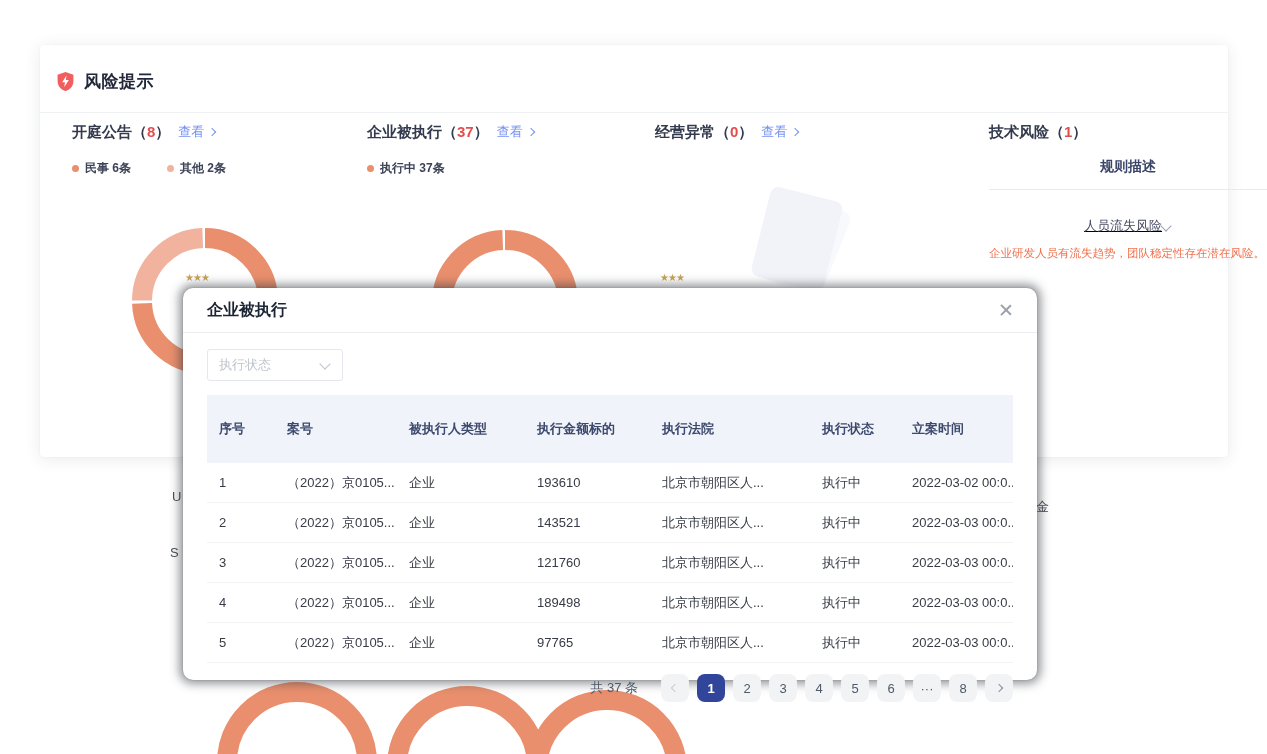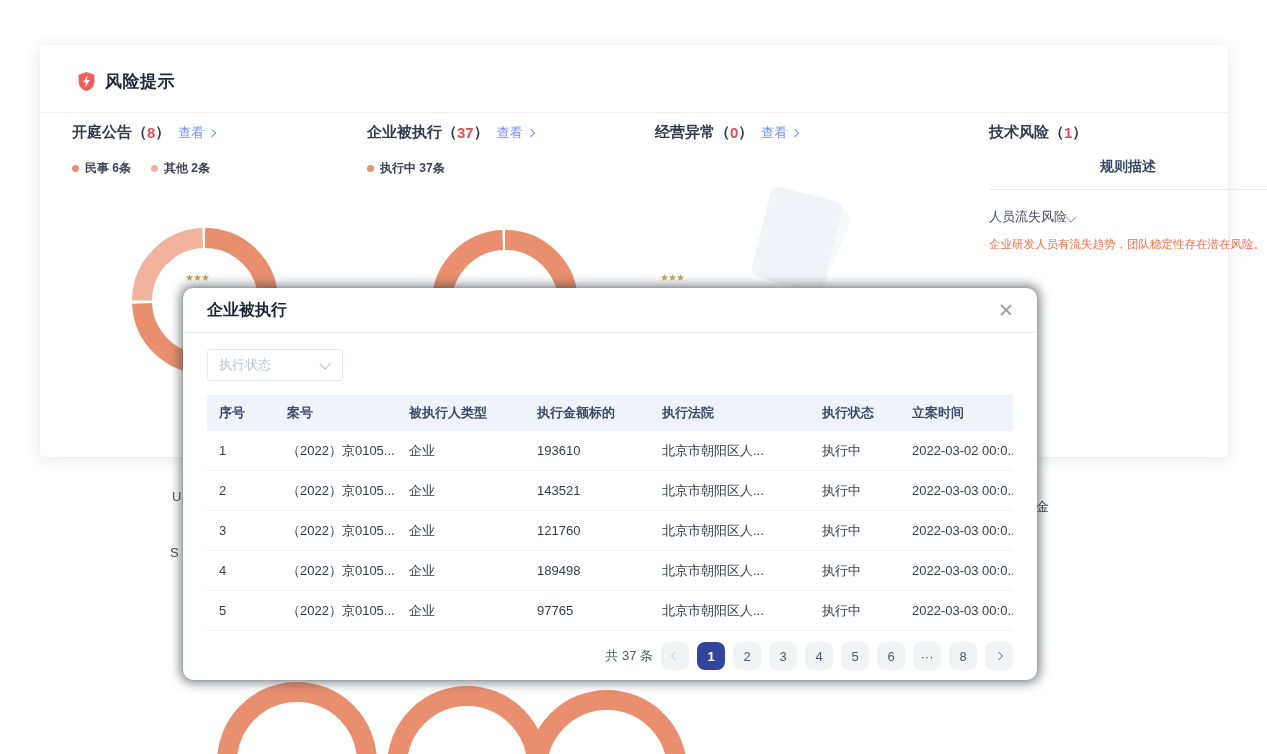--- a/index.html
+++ b/index.html
@@ -5,49 +5,49 @@
   html,body{margin:0;padding:0;background:#fff;}
   body{width:1267px;height:754px;overflow:hidden;
        font-family:"Liberation Sans","DejaVu Sans",sans-serif;
        -webkit-font-smoothing:antialiased;}
   .page{position:relative;width:1267px;height:754px;background:#fff;overflow:hidden;}
 
   
   .risk-card{position:absolute;left:40px;top:45px;width:1188px;height:412px;
     background:#fff;border-radius:4px;z-index:1;
     box-shadow:0 2px 16px rgba(36,46,66,.10),0 0 2px rgba(36,46,66,.06);}
-  .card-header{position:absolute;left:37px;top:25px;display:flex;align-items:center;gap:9px;}
+  .card-header{position:absolute;left:16px;top:25px;display:flex;align-items:center;gap:9px;}
   .card-title{font-size:17px;font-weight:bold;color:#22283a;letter-spacing:.5px;}
   .card-divider{position:absolute;left:0;top:67px;width:100%;border-top:1px solid #f0f1f3;}
 
   .col{position:absolute;top:78px;}
   .col.c1{left:32px;width:290px;} .col.c2{left:327px;width:285px;}
   .col.c3{left:615px;width:290px;} .col.c4{left:949px;width:278px;}
 
-  .sec-head{display:flex;align-items:center;font-size:15px;font-weight:bold;color:#333a4d;}
+  .sec-head{display:flex;align-items:flex-start;font-size:15px;font-weight:bold;color:#333a4d;}
   .sec-head .count{color:#E34D4D;}
   .sec-head .paren{color:#333a4d;}
   .view{display:inline-flex;align-items:center;margin-left:8px;font-size:13px;font-weight:normal;
         color:#7691F2;cursor:pointer;text-decoration:none;}
   .chev-right{display:inline-block;width:5px;height:5px;border-top:1.5px solid currentColor;
         border-right:1.5px solid currentColor;transform:rotate(45deg);margin-left:5px;}
-  .legend{display:flex;gap:20px;margin-top:18px;}
+  .legend{display:flex;gap:36px;margin-top:18px;}
   .legend-item{display:flex;align-items:center;gap:6px;font-size:12px;font-weight:bold;color:#3d4356;}
   .legend-dot{width:7px;height:7px;border-radius:50%;}
 
   .donut{position:absolute;z-index:2;}
   .donut.d1{left:90px;top:181px;} .donut.d2{left:390px;top:183px;}
 
   .empty-doc{position:absolute;left:720px;top:148px;width:74px;height:92px;z-index:2;}
   .empty-doc .sheet{position:absolute;inset:0;border-radius:8px;background:#f1f3f8;transform:rotate(14deg);}
   .empty-doc .sheet2{position:absolute;inset:6px -4px -6px 10px;border-radius:8px;background:#f8f9fc;transform:rotate(22deg);}
 
   .rule-label{margin-top:16px;font-size:14px;font-weight:bold;color:#3A4668;text-align:center;}
   .col-divider{margin-top:13px;border-top:1px solid #e9eaef;}
-  .risk-row{margin-top:18px;display:flex;align-items:center;justify-content:flex-start;cursor:pointer;}
+  .risk-row{margin-top:27px;display:flex;align-items:center;justify-content:center;cursor:pointer;text-decoration:underline;}
   .risk-name{font-size:13px;color:#454b60;font-weight:500;}
   .chev-down{display:inline-block;width:7px;height:7px;border-left:1.5px solid #9aa3b5;
         border-bottom:1.5px solid #9aa3b5;transform:rotate(-45deg);margin-right:2px;}
   .risk-desc{margin-top:11px;font-size:11.5px;color:#F2704D;white-space:nowrap;}
 
   
   .honors{position:absolute;top:272px;z-index:3;display:flex;align-items:center;gap:7px;
         font-size:13px;color:#B9953F;white-space:nowrap;}
   .honors .stars{font-size:10px;letter-spacing:-1px;color:#C9A254;}
   .honors.h-left{left:185px;width:470px;overflow:hidden;}
@@ -71,27 +71,27 @@
      width:1.6px;height:14px;background:#9aa0ac;}
   .close-btn::before{transform:rotate(45deg);} .close-btn::after{transform:rotate(-45deg);}
 
   .modal-body{padding:16px 24px 0;}
   .select{width:136px;height:32px;box-sizing:border-box;border:1px solid #e4e7ed;border-radius:3px;
      display:flex;align-items:center;justify-content:space-between;padding:0 11px;cursor:pointer;}
   .select .ph{font-size:13px;color:#bfc4cc;}
   .select .chev-down{border-color:#c0c4cc;margin-top:-3px;}
 
   table{width:100%;border-collapse:collapse;margin-top:14px;table-layout:fixed;}
-  thead th{background:#f0f3f9;height:36px;text-align:left;padding:0 12px;
+  thead th{background:#f0f3f9;height:36px;text-align:left;padding:16px 12px;
      font-size:13px;font-weight:bold;color:#3d4a6e;}
   tbody td{height:39px;padding:0 12px;font-size:13px;color:#363b45;
      border-bottom:1px solid #f2f3f5;white-space:nowrap;overflow:hidden;}
 
   .pagination{display:flex;align-items:center;justify-content:flex-end;gap:8px;margin-top:11px;}
-  .pg-total{font-size:13px;color:#4e5969;margin-right:0;}
+  .pg-total{font-size:13px;color:#4e5969;margin-right:15px;}
   .pg-btn{min-width:28px;height:28px;border-radius:8px;background:#f2f3f5;color:#4e5969;
      font-size:13px;display:flex;align-items:center;justify-content:center;cursor:pointer;user-select:none;}
   .pg-btn.active{background:#31459B;color:#fff;font-weight:bold;}
   .pg-btn .chev-right{margin-left:0;border-color:#868e9c;}
   .pg-btn.prev .chev-left{display:inline-block;width:5px;height:5px;border-top:1.5px solid #c9cdd4;
      border-left:1.5px solid #c9cdd4;transform:rotate(-45deg);}
 </style>
 </head>
 <body>
 

